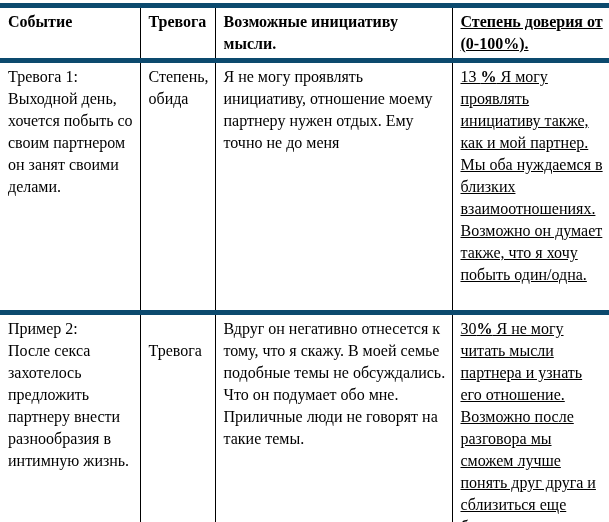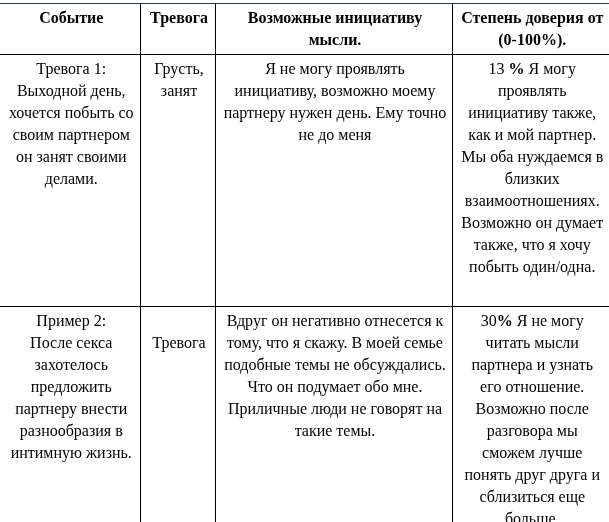--- a/index.html
+++ b/index.html
@@ -17,33 +17,34 @@
     color: #000000;
   }
   table.doc-table {
     border-collapse: collapse;
     table-layout: fixed;
     width: 609px;
     margin-top: 3px;
   }
   .doc-table th,
   .doc-table td {
-    border-top: 1px solid #0c4a6e;
+    border-top: 5px solid #0c4a6e;
     border-bottom: 1px solid #000000;
     border-right: 1px solid #000000;
     border-left: none;
     vertical-align: top;
-    text-align: center;
+    text-align: left;
     padding: 3px 5px 3px 8px;
     white-space: pre-line;
     overflow-wrap: break-word;
   }
   .doc-table th:last-child,
   .doc-table td:last-child {
     border-right: none;
+    text-decoration: underline;
   }
   .doc-table th {
     font-weight: bold;
   }
   tr.header-row   { height: 47px; }
   tr.body-row-1   { height: 252px; }
   tr.body-row-2   { height: 218px; }
   .pct-bold { font-weight: bold; }
 </style>
 </head>
@@ -61,22 +62,22 @@
       <th>Событие</th>
       <th>Тревога</th>
       <th>Возможные инициативу мысли.</th>
       <th>Степень доверия от (0-100%).</th>
     </tr>
   </thead>
   <tbody>
     <tr class="body-row-1">
       <td>Тревога 1:
 Выходной день, хочется побыть со своим партнером он занят своими делами.</td>
-      <td>Грусть, занят</td>
-      <td>Я не могу проявлять инициативу, возможно моему партнеру нужен день. Ему точно не до меня</td>
+      <td>Степень, обида</td>
+      <td>Я не могу проявлять инициативу, отношение моему партнеру нужен отдых. Ему точно не до меня</td>
       <td><span>13 </span><span class="pct-bold">%</span><span> Я могу проявлять инициативу также, как и мой партнер. Мы оба нуждаемся в близких взаимоотношениях. Возможно он думает также, что я хочу побыть один/одна.</span></td>
     </tr>
     <tr class="body-row-2">
       <td>Пример 2:
 После секса захотелось предложить партнеру внести разнообразия в интимную жизнь.</td>
       <td>
 Тревога</td>
       <td>Вдруг он негативно отнесется к тому, что я скажу. В моей семье подобные темы не обсуждались. Что он подумает обо мне. Приличные люди не говорят на такие темы.</td>
       <td><span>30</span><span class="pct-bold">%</span><span> Я не могу читать мысли партнера и узнать его отношение. Возможно после разговора мы сможем лучше понять друг друга и сблизиться еще больше.</span></td>
     </tr>

